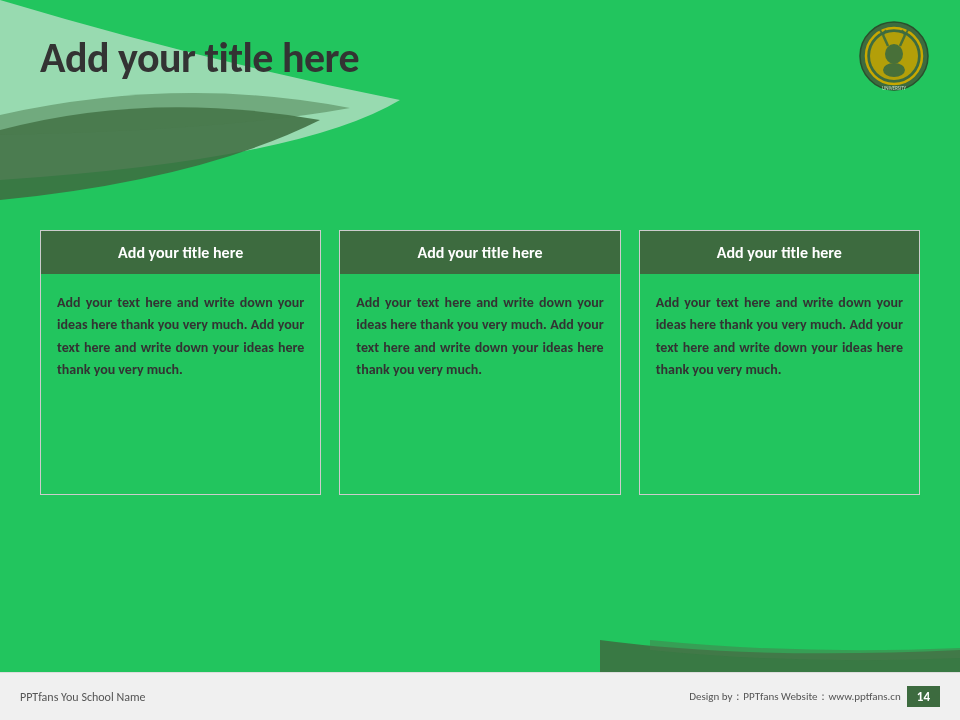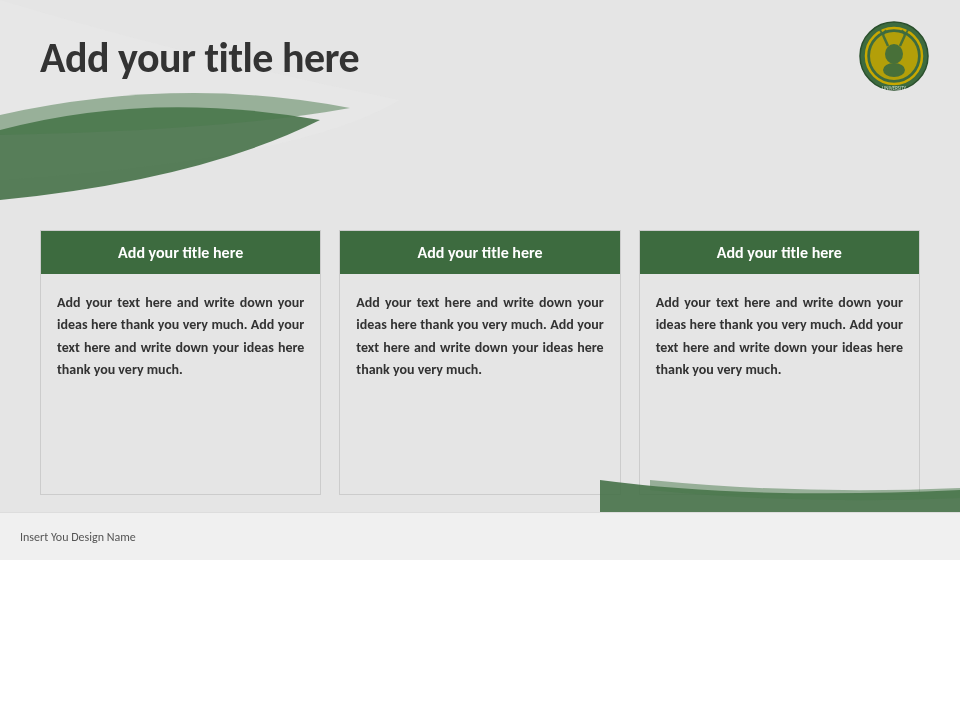--- a/index.html
+++ b/index.html
@@ -12,22 +12,22 @@
       width: 960px;
       height: 720px;
       overflow: hidden;
       font-family: 'Calibri', 'Arial', sans-serif;
       background: #ffffff;
       position: relative;
     }
 
     .slide {
       width: 960px;
-      height: 560px;
-      background: #e5e5e5;
+      height: 720px;
+      background: #22c55e;
       position: relative;
       overflow: hidden;
     }
 
     
     .top-decoration {
       position: absolute;
       top: 0;
       left: 0;
       width: 960px;
@@ -207,16 +207,20 @@
   </div>
 
   <svg class="bottom-decoration" viewBox="0 0 960 80" xmlns="http://www.w3.org/2000/svg">
 
     <path d="M600,0 Q750,20 960,10 L960,55 Q750,65 600,40 Z" fill="#3d6b3f" opacity="0.85"></path>
 
     <path d="M650,0 Q800,15 960,8 L960,18 Q800,25 650,10 Z" fill="#4a7a4c" opacity="0.5"></path>
   </svg>
 
   <div class="footer">
-    <span class="footer-left">Insert You Design Name</span>
+    <span class="footer-left">PPTfans You School Name</span>
+    <div class="footer-right">
+      <span>Design by：PPTfans  Website：www.pptfans.cn</span>
+      <span class="page-number">14</span>
+    </div>
   </div>
 
 </div>
 
 </body></html>

